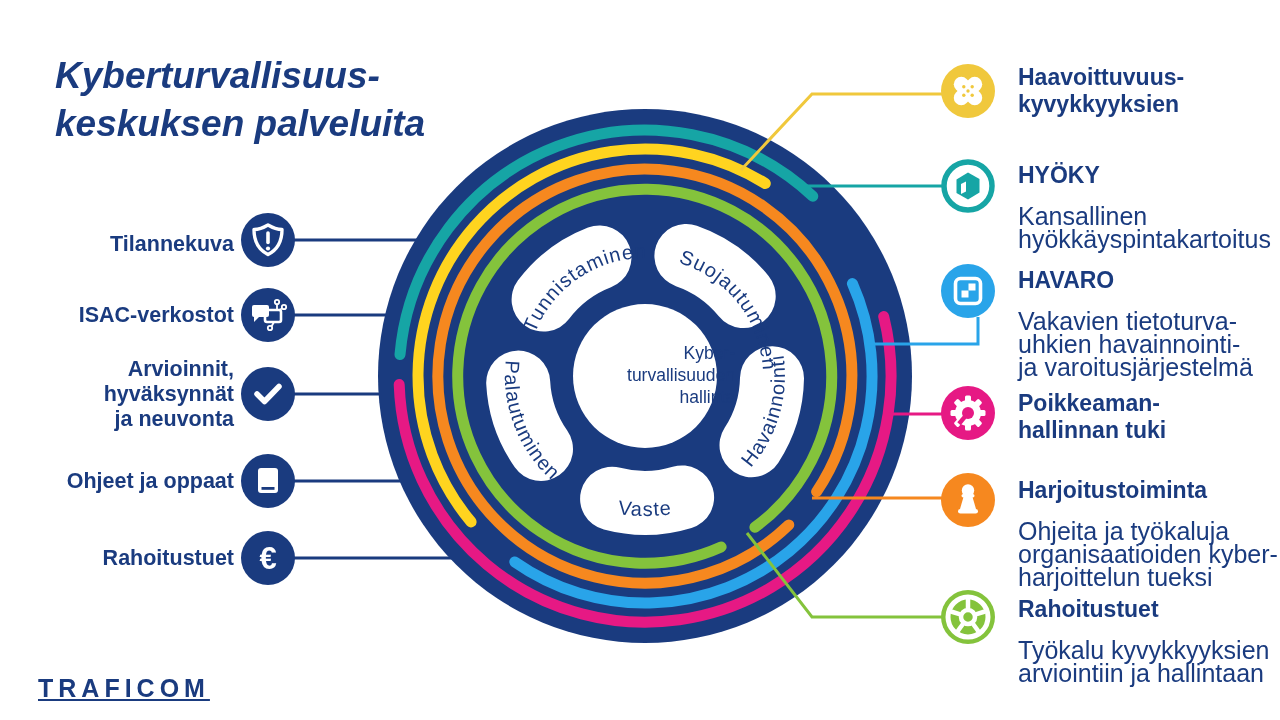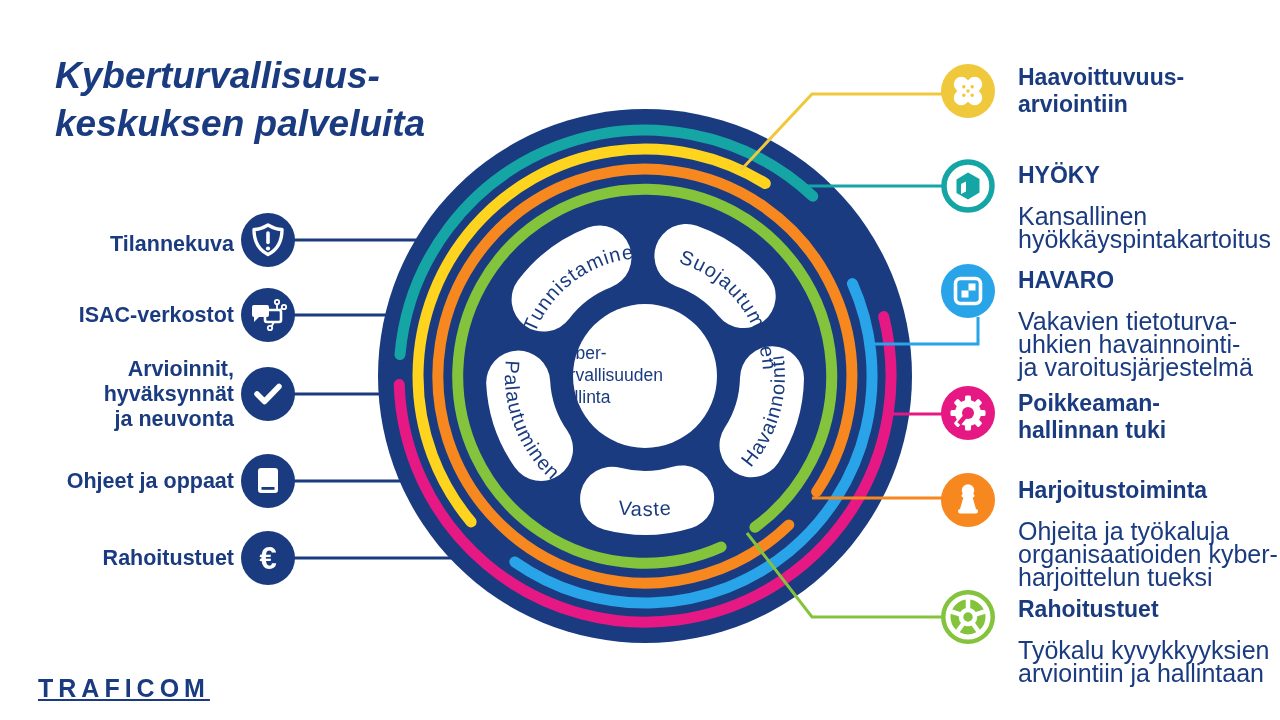--- a/index.html
+++ b/index.html
@@ -8,21 +8,21 @@
   svg{display:block;}
   #diagram{position:absolute;left:0;top:0;}
   .title{position:absolute;left:55px;top:52px;font-size:37px;line-height:48px;
          font-weight:bold;color:#1A3B7F;white-space:pre-line;font-style:italic;}
   .l-label{position:absolute;right:1046px;text-align:right;font-weight:bold;
            font-size:21.5px;line-height:25px;color:#1A3B7F;white-space:pre-line;}
   .icon-circle{position:absolute;width:54px;height:54px;}
   .r-text{position:absolute;left:1018px;color:#1A3B7F;}
   .r-title{font-size:23px;font-weight:bold;line-height:27px;white-space:pre-line;}
   .r-desc{font-size:25px;line-height:23px;white-space:pre-line;margin-top:16px;}
-  .center-label{position:absolute;left:555px;top:342px;width:180px;text-align:left;
+  .center-label{position:absolute;left:555px;top:342px;width:180px;text-align:right;
                 font-size:17.5px;line-height:22px;color:#1A3B7F;}
   .footer-logo{position:absolute;left:38px;top:674px;font-size:25px;font-weight:bold;
                letter-spacing:5px;color:#1A3B7F;text-decoration:underline;}
   .wheel-label{font-size:20px;letter-spacing:1px;fill:#1A3B7F;}
 </style>
 </head>
 <body>
 
 <div class="canvas">
 
@@ -210,21 +210,21 @@
         <line x1="0" y1="-9" x2="0" y2="-17" transform="rotate(72)"></line>
         <line x1="0" y1="-9" x2="0" y2="-17" transform="rotate(144)"></line>
         <line x1="0" y1="-9" x2="0" y2="-17" transform="rotate(216)"></line>
         <line x1="0" y1="-9" x2="0" y2="-17" transform="rotate(288)"></line>
       </g>
     </svg>
   </div>
 
   <div class="r-text" style="top:64px">
     <div class="r-title">Haavoittuvuus-
-arviointiin</div>
+kyvykkyyksien</div>
   </div>
   <div class="r-text" style="top:162px">
     <div class="r-title">HYÖKY</div>
     <div class="r-desc">Kansallinen
 hyökkäyspintakartoitus</div>
   </div>
   <div class="r-text" style="top:390px">
     <div class="r-title">Poikkeaman-
 hallinnan tuki</div>
   </div>

